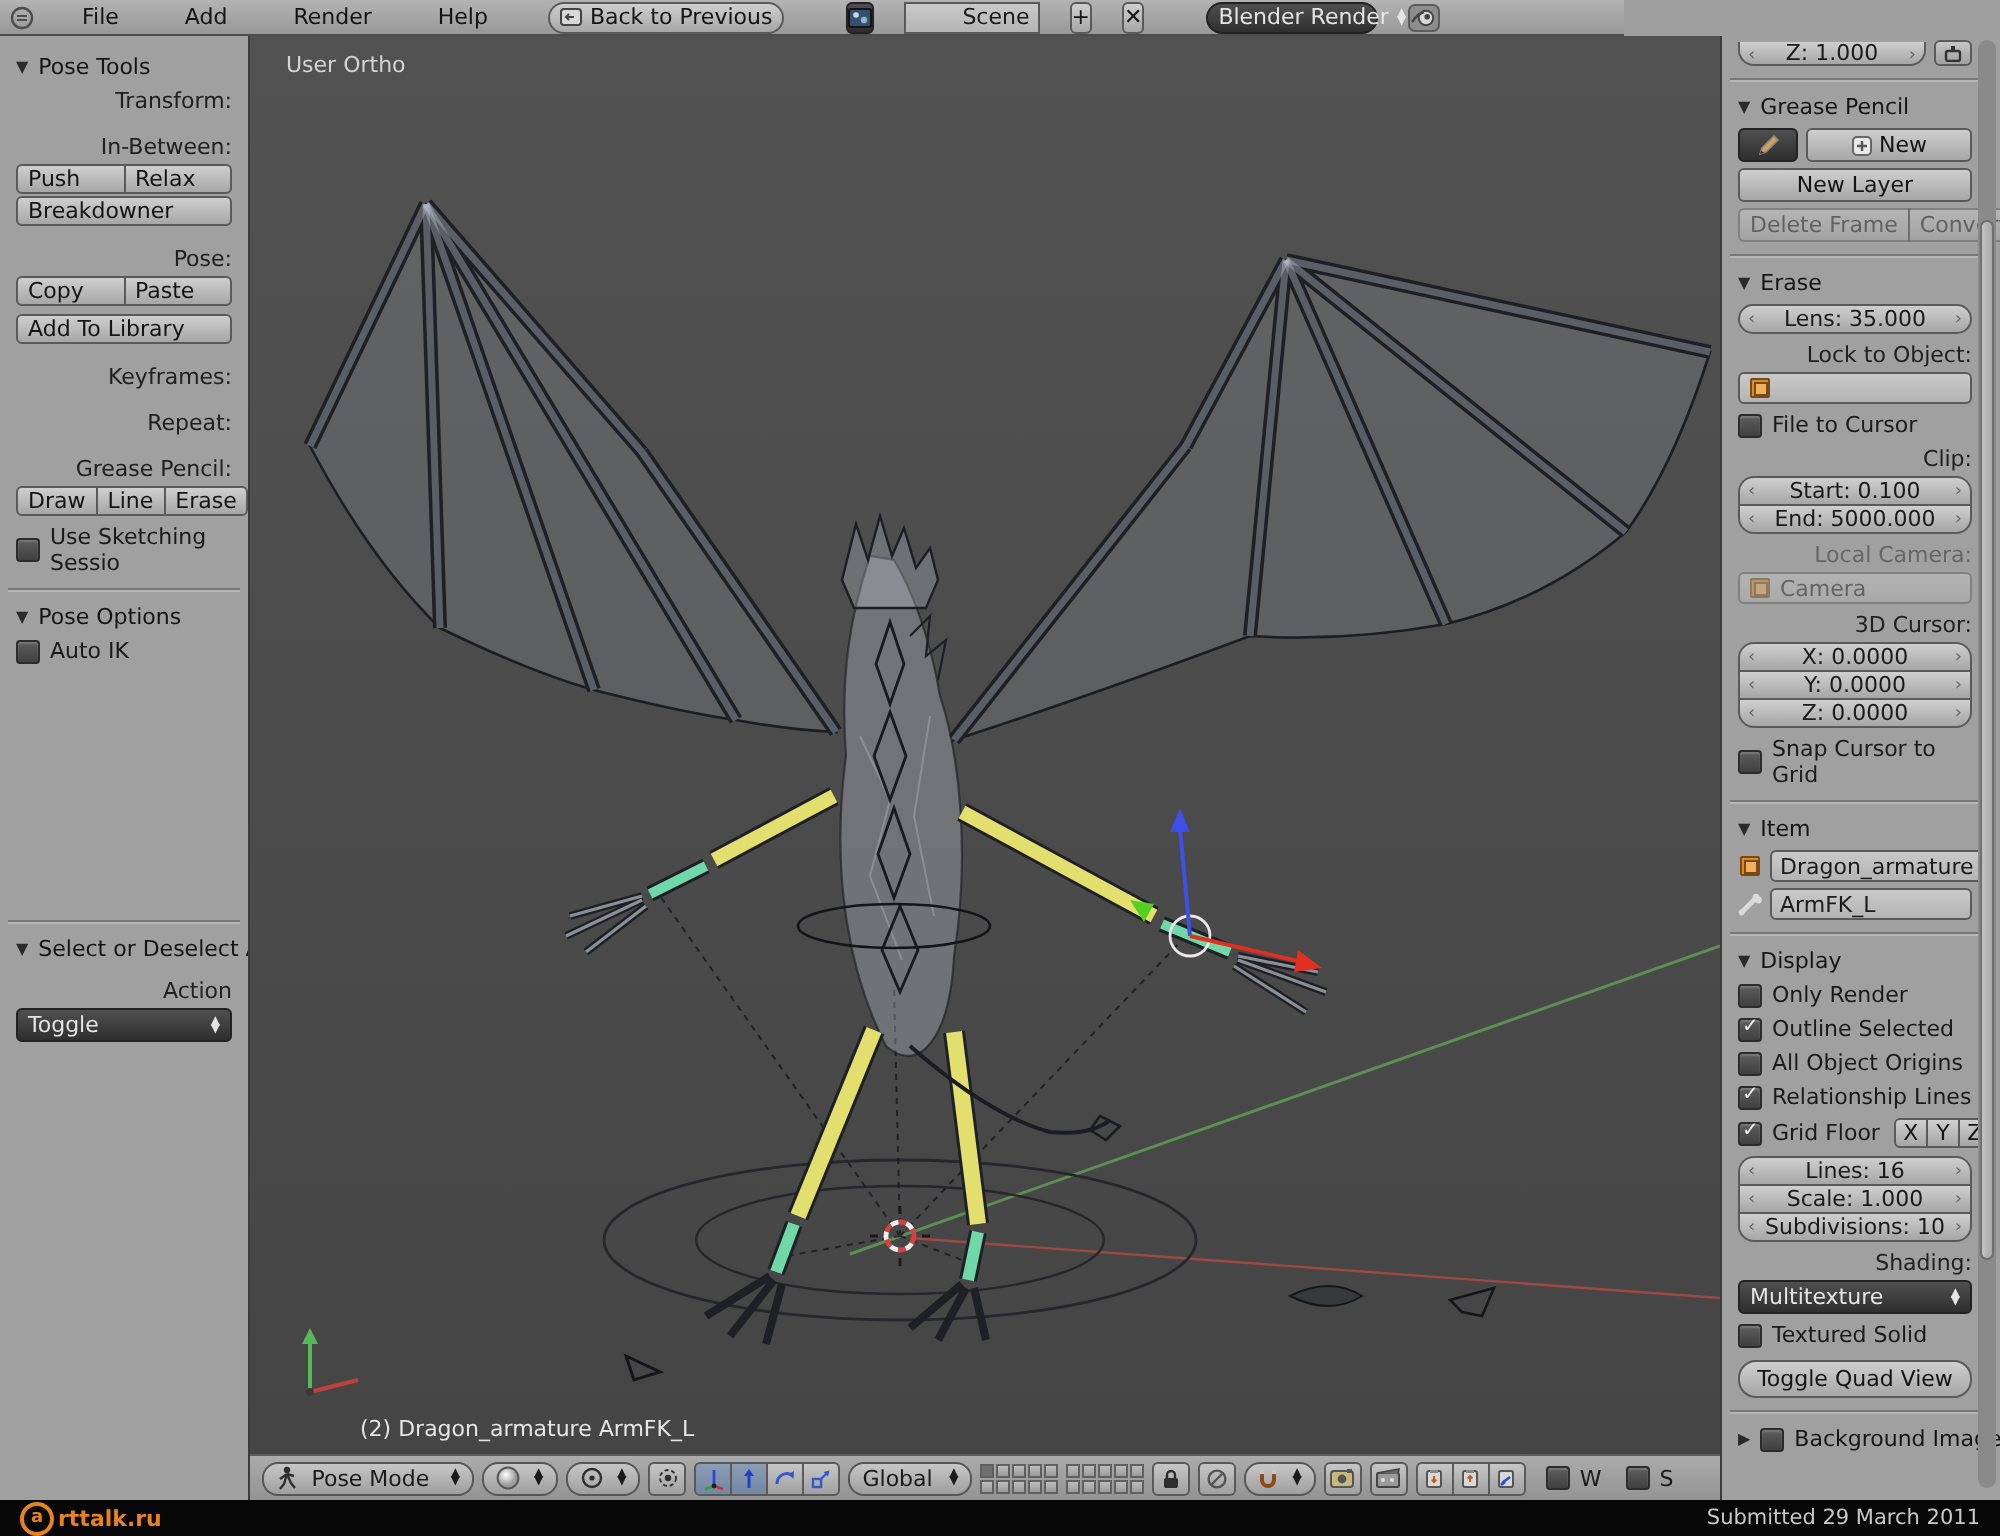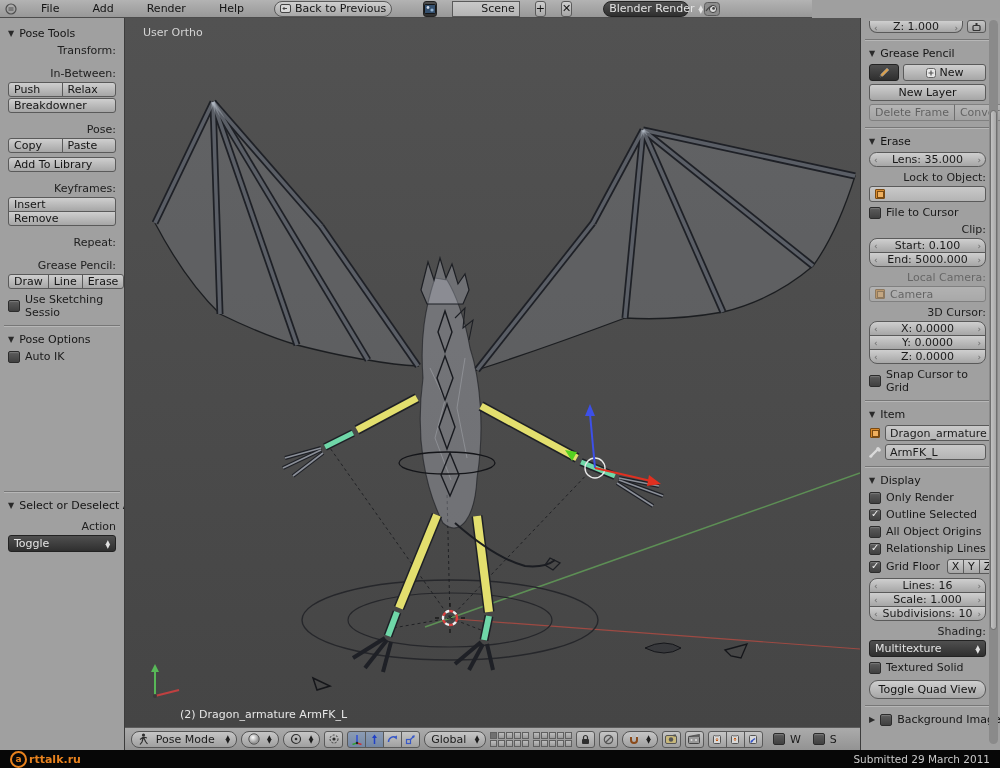--- a/index.html
+++ b/index.html
@@ -159,24 +159,20 @@
       <div class="btn left-al">Relax</div>
     </div>
     <div class="btn left-al" style="margin-top:1px;">Breakdowner</div>
     <div class="flabel" style="margin-top:10px;">Pose:</div>
     <div class="hgroup">
       <div class="btn left-al">Copy</div>
       <div class="btn left-al">Paste</div>
     </div>
     <div class="btn left-al" style="margin-top:4px;">Add To Library</div>
     <div class="flabel" style="margin-top:10px;">Keyframes:</div>
-    <div class="vgroup">
-      <div class="btn left-al">Insert</div>
-      <div class="btn left-al">Remove</div>
-    </div>
     <div class="flabel" style="margin-top:10px;">Repeat:</div>
     <div class="flabel" style="margin-top:10px;">Grease Pencil:</div>
     <div class="hgroup">
       <div class="btn">Draw</div>
       <div class="btn">Line</div>
       <div class="btn">Erase</div>
     </div>
     <div class="crow">
       <span class="check"></span>
       <span>Use Sketching Sessio</span>

